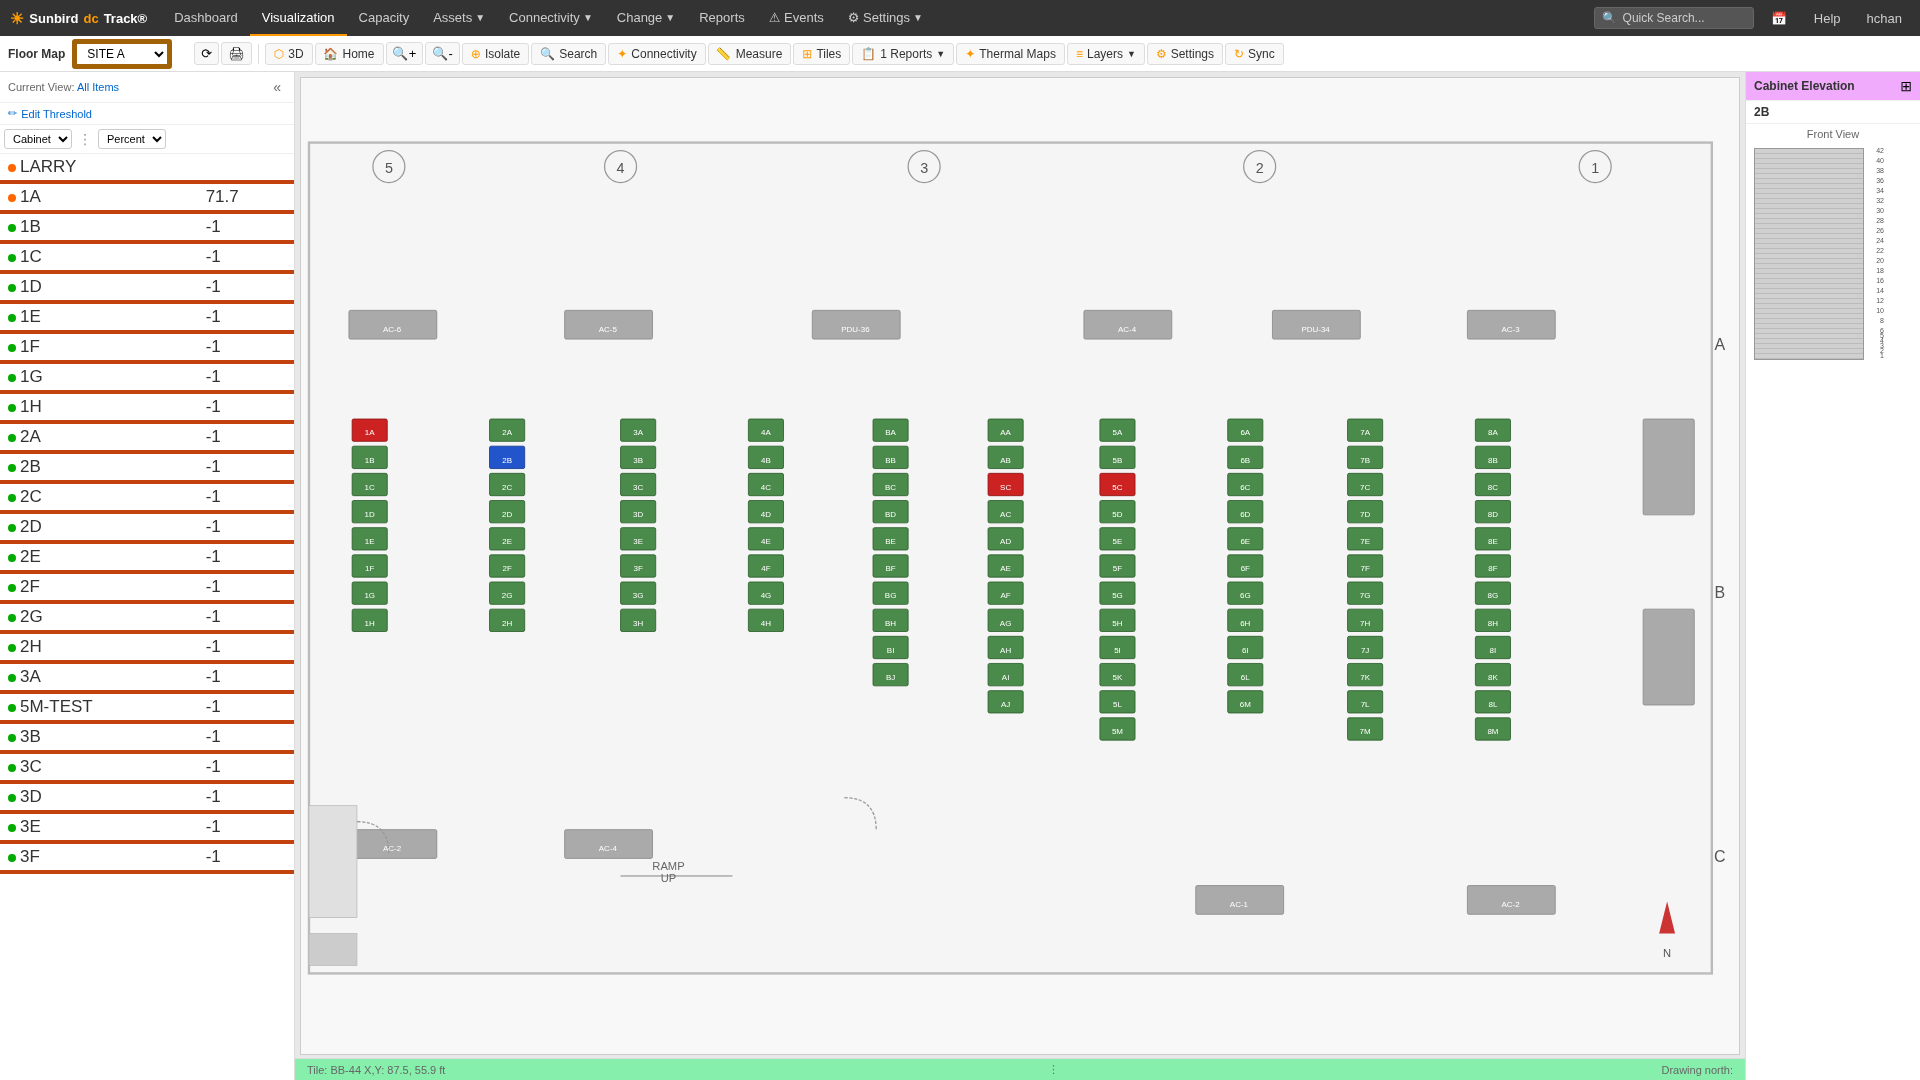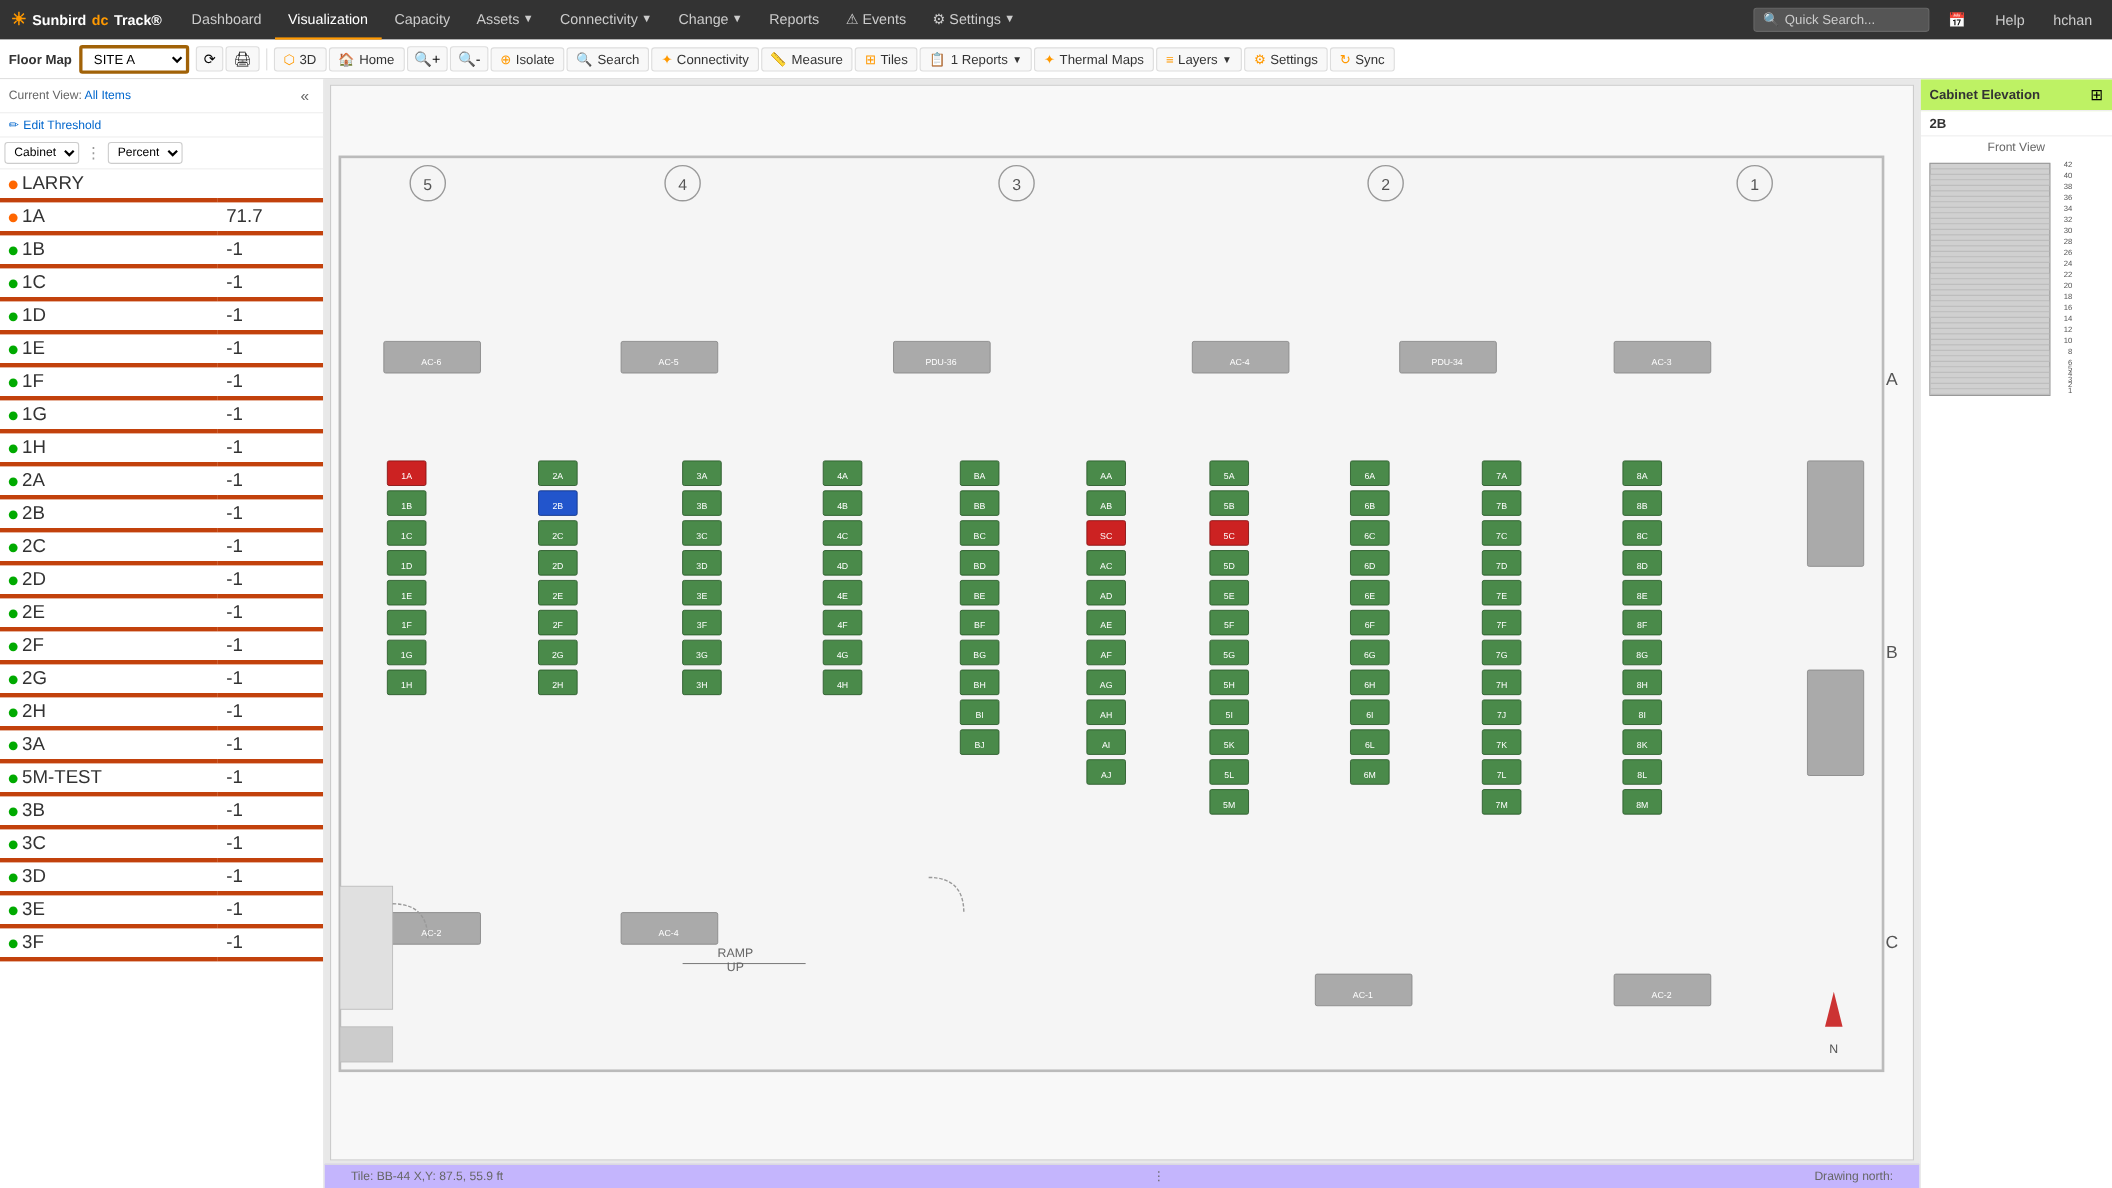--- a/index.html
+++ b/index.html
@@ -75,26 +75,26 @@
       padding: 0 8px;
       gap: 2px;
     }
     .toolbar-label {
       font-weight: bold;
       font-size: 12px;
       margin-right: 5px;
       color: #333;
     }
     .site-select {
-      border: 3px solid #a16207;
+      border: 5px solid #a16207;
       border-radius: 3px;
       padding: 2px 6px;
       font-size: 12px;
       background: #fff;
-      margin-right: 4px;
+      margin-right: 20px;
       width: 100px;
     }
     .toolbar-btn {
       display: flex;
       align-items: center;
       gap: 4px;
       padding: 3px 8px;
       border: 1px solid #ddd;
       border-radius: 3px;
       background: #f8f8f8;
@@ -282,25 +282,25 @@
     .floor-map-svg {
       width: 100%;
       height: 100%;
     }
     .status-bar {
       position: absolute;
       bottom: 0;
       left: 0;
       right: 0;
       height: 22px;
-      background: #c4b5fd;
+      background: #86efac;
       border-top: 1px solid #ddd;
       display: flex;
       align-items: center;
-      padding: 0 24px;
+      padding: 0 12px;
       font-size: 11px;
       color: #666;
       justify-content: space-between;
     }
 
     
     .right-panel {
       width: 175px;
       min-width: 175px;
       background: #fff;
@@ -308,21 +308,21 @@
       display: flex;
       flex-direction: column;
       overflow: hidden;
     }
     .right-panel-header {
       padding: 6px 8px;
       border-bottom: 1px solid #eee;
       display: flex;
       align-items: center;
       justify-content: space-between;
-      background: #bef264;
+      background: #f0abfc;
     }
     .right-panel-title {
       font-size: 12px;
       font-weight: bold;
       color: #333;
     }
     .right-panel-subtitle {
       padding: 4px 8px;
       font-size: 12px;
       font-weight: bold;

